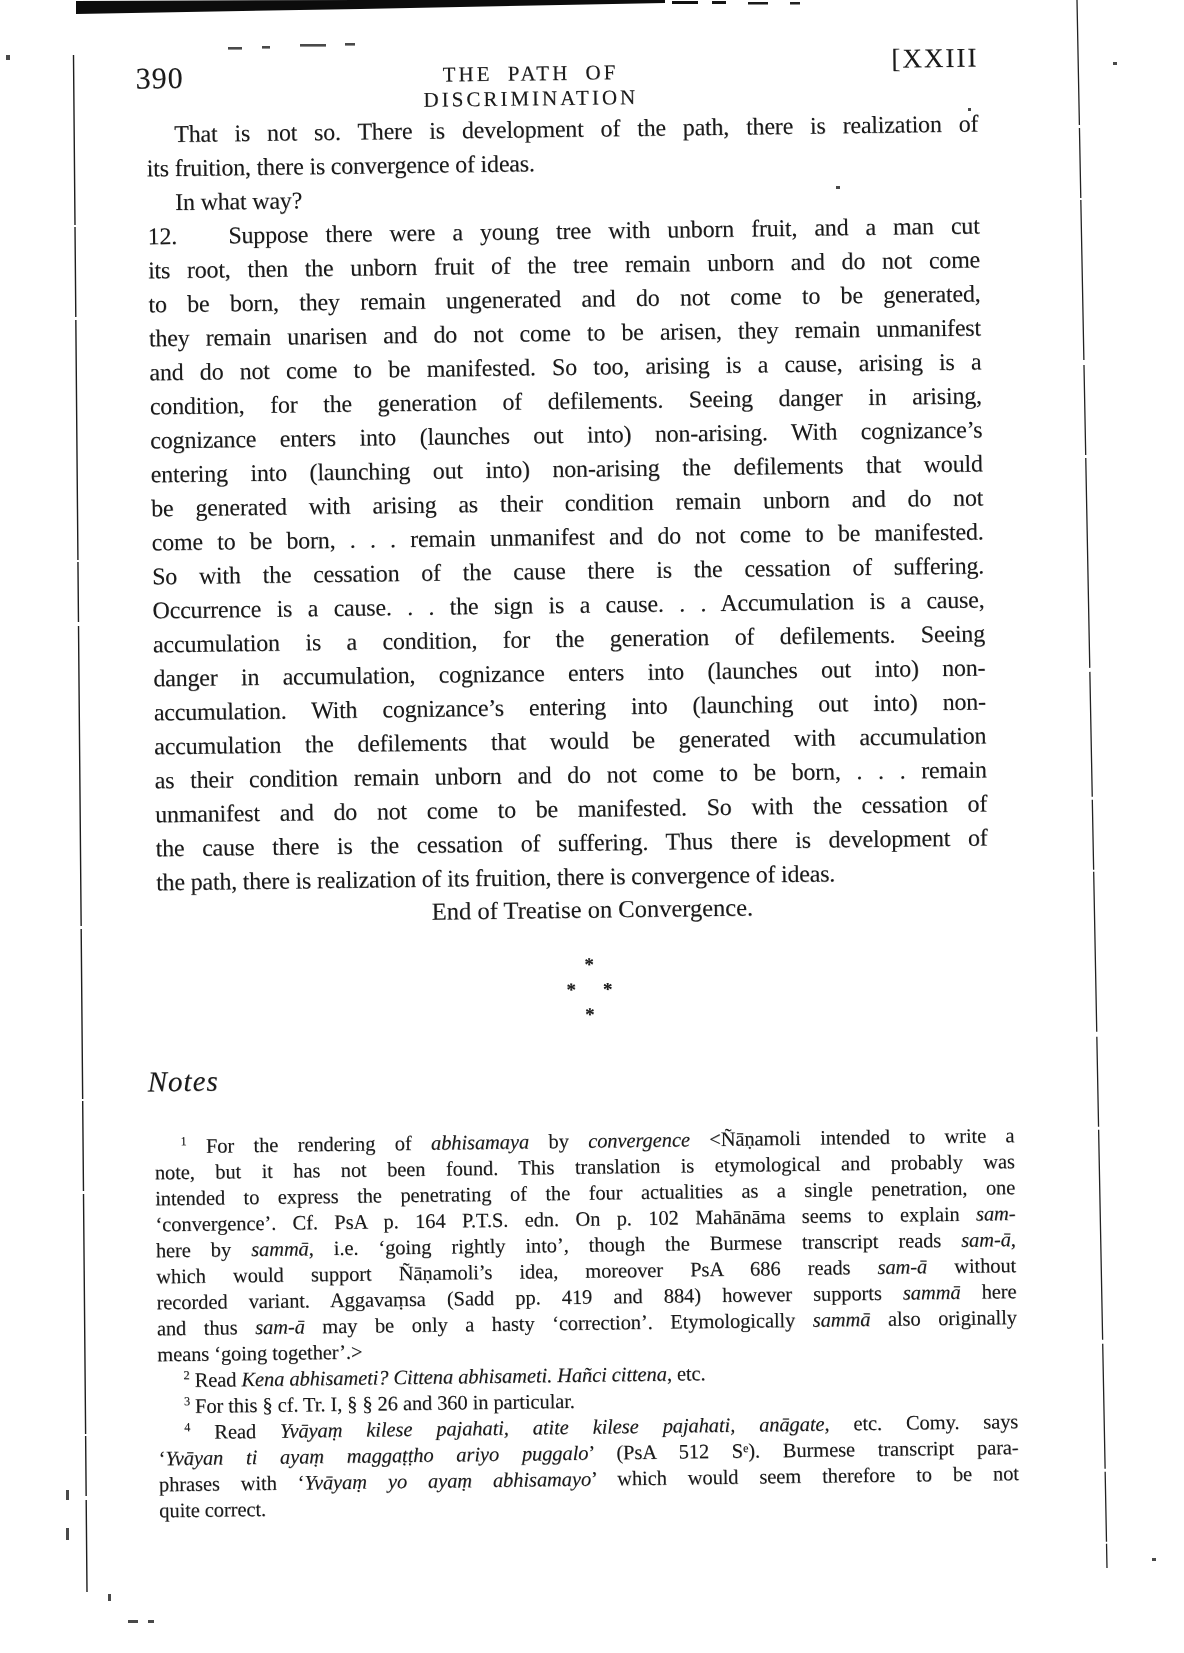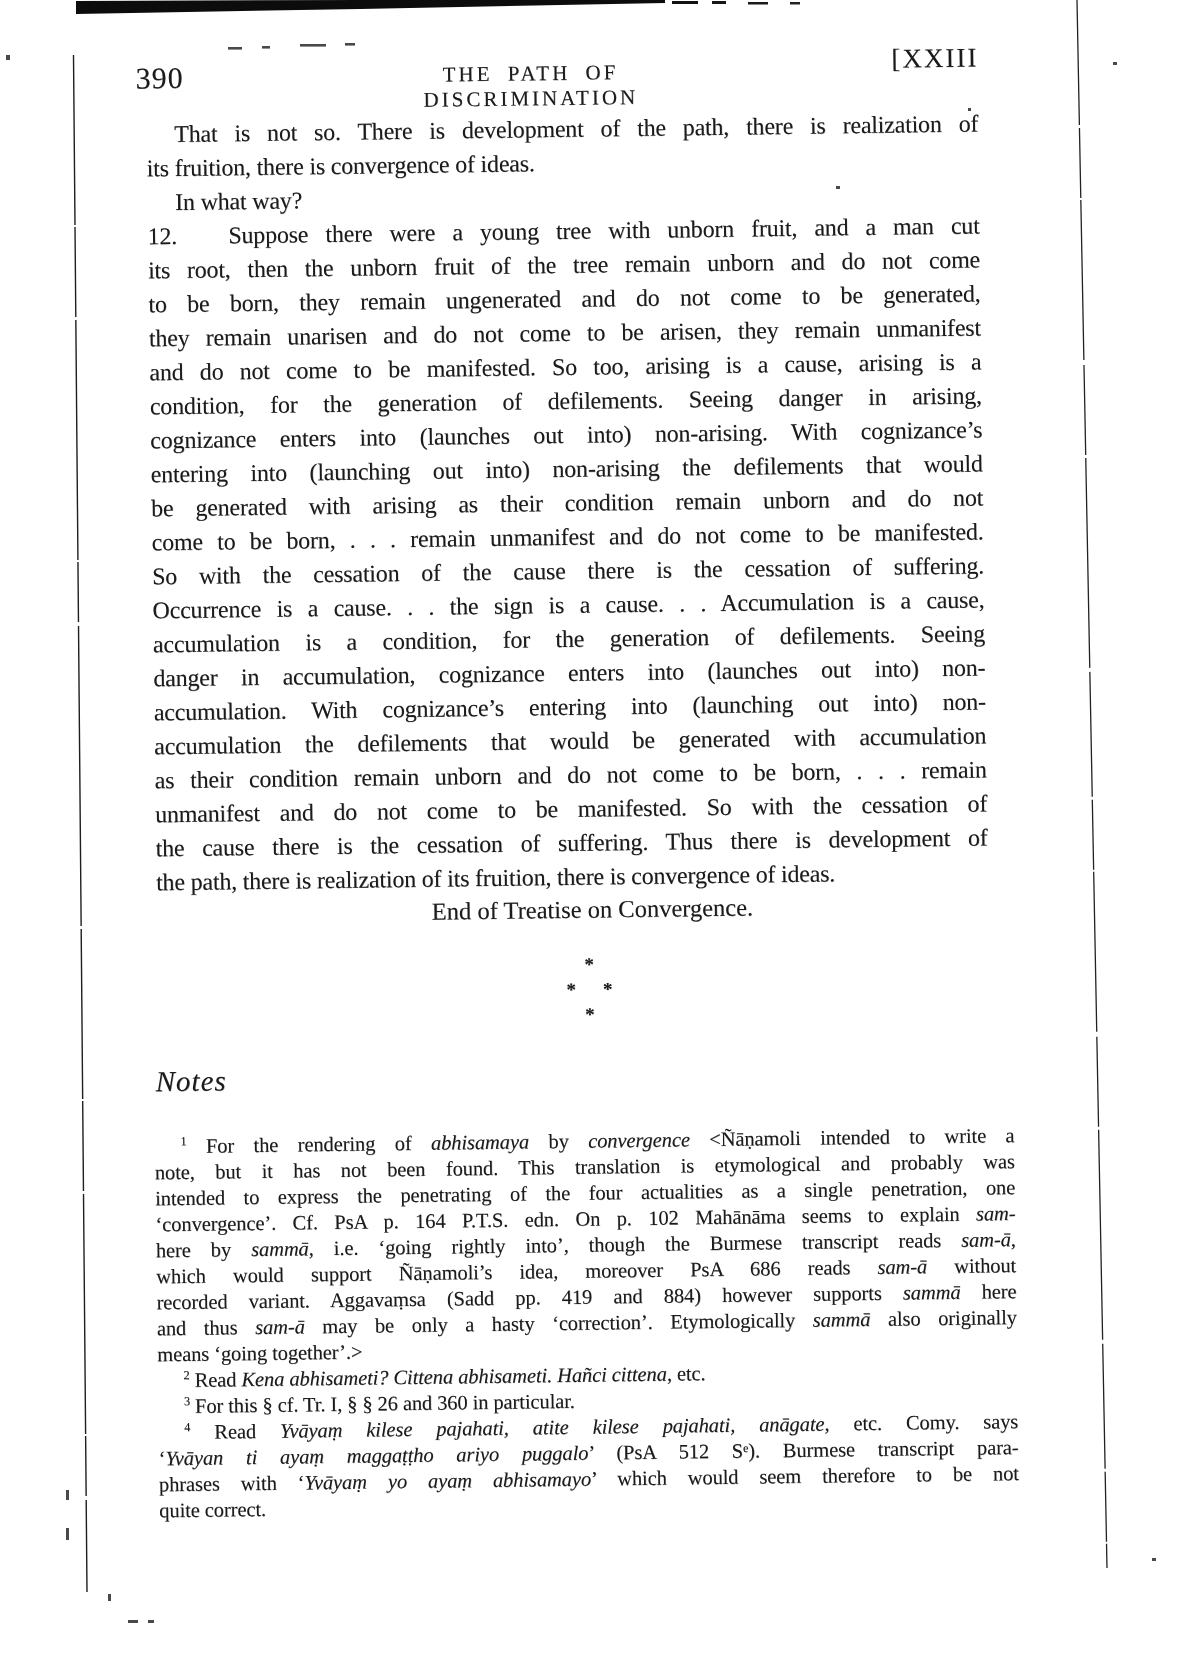--- a/index.html
+++ b/index.html
@@ -12,21 +12,21 @@
   .txt{text-shadow:0.35px 0.35px 0 rgba(10,10,10,0.38);}
   .hdr-num{position:absolute;left:145px;top:56px;font-size:30px;letter-spacing:1px;}
   .hdr-title{position:absolute;left:340px;top:61px;width:400px;text-align:center;font-size:21px;letter-spacing:3px;word-spacing:7px;}
   .hdr-mark{position:absolute;left:901px;top:48px;font-size:27px;letter-spacing:2px;}
   .body-col{position:absolute;left:155px;top:112px;width:832px;font-size:24px;line-height:34px;letter-spacing:-0.2px;}
   .bline{text-align:justify;text-align-last:justify;}
   .bline.plast{text-align-last:auto;}
   .bline.indent{text-indent:28px;}
   .end-line{position:absolute;left:155px;top:896px;width:832px;text-align:center;text-indent:40px;font-size:24.5px;}
   .orn{position:absolute;left:155px;top:952px;width:832px;text-align:center;text-indent:36px;font-size:19px;line-height:25px;letter-spacing:4px;font-weight:bold;}
-  .notes-heading{position:absolute;left:152px;top:1060px;margin:0;font-style:italic;font-weight:normal;font-size:29px;letter-spacing:1px;}
+  .notes-heading{position:absolute;left:144px;top:1060px;margin:0;font-style:italic;font-weight:normal;font-size:29px;letter-spacing:1px;}
   .notes-col{position:absolute;left:150px;top:1128px;width:860px;font-size:20.5px;line-height:26px;letter-spacing:-0.1px;}
   .nline{text-align:justify;text-align-last:justify;}
   .nline.plast{text-align-last:auto;}
   .nline.indent{text-indent:26px;}
   .notes-col sup{font-size:0.6em;line-height:0;vertical-align:super;}
   .artifacts{position:absolute;inset:0;pointer-events:none;}
 </style>
 </head>
 <body>
 

